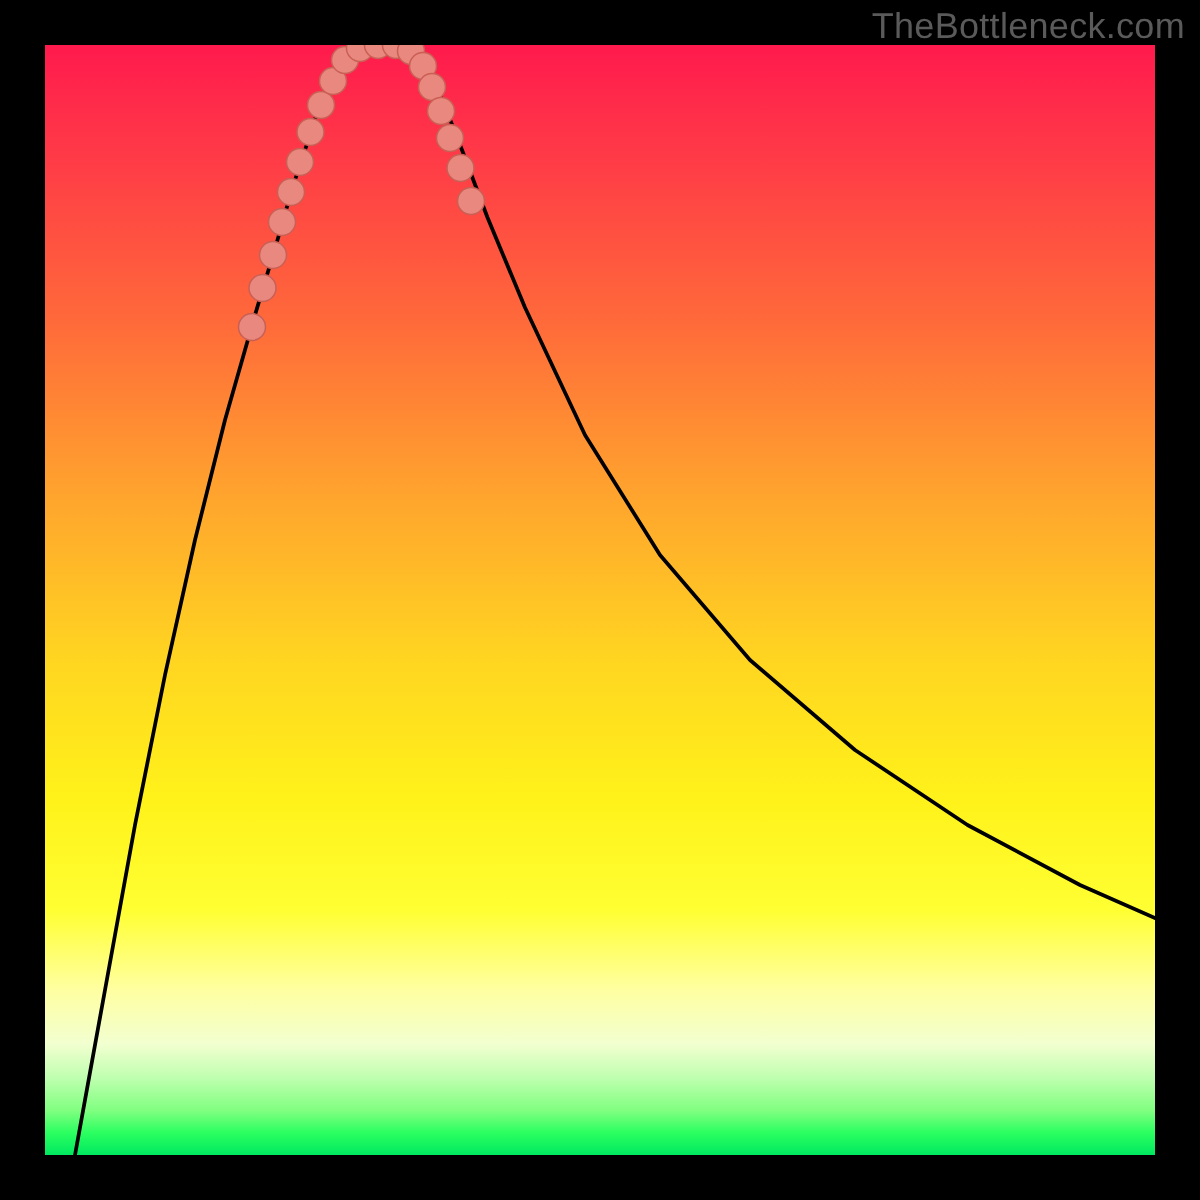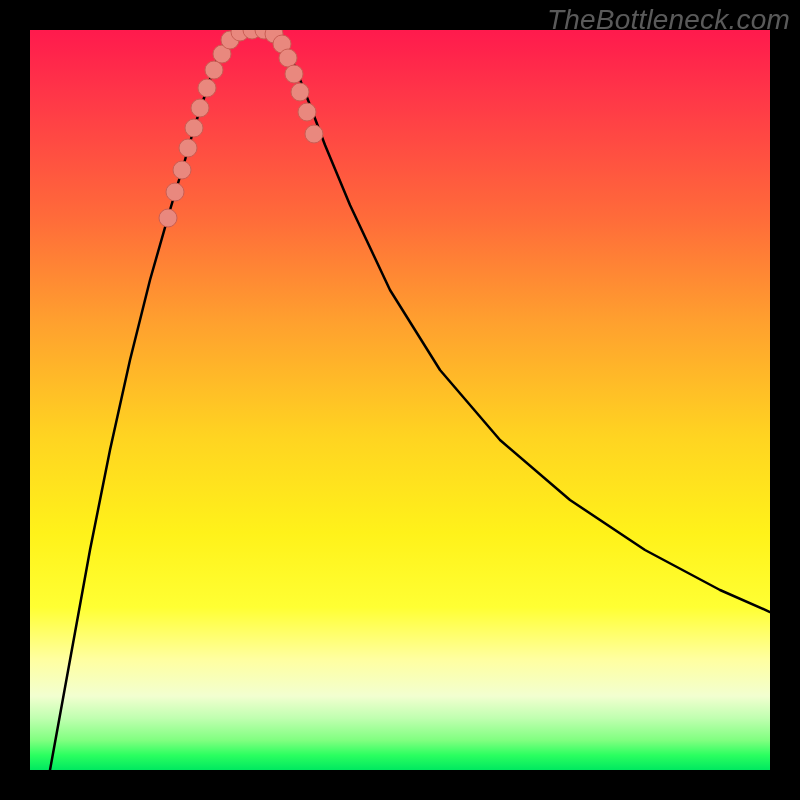--- a/index.html
+++ b/index.html
@@ -39,24 +39,23 @@
       #80ff80 96%,
       #2bff60 98%,
       #00e860 100%
     );
   }
   .watermark {
     position: absolute;
     top: 4px;
     right: 10px;
     color: #5a5a5a;
-    font-size: 28px;
+    font-size: 24px;
     font-weight: 500;
     letter-spacing: 0.2px;
-    font-style: italic;
   }
   svg.curve {
     position: absolute;
     left: 0;
     top: 0;
     width: 740px;
     height: 740px;
   }
 </style>
 </head>

